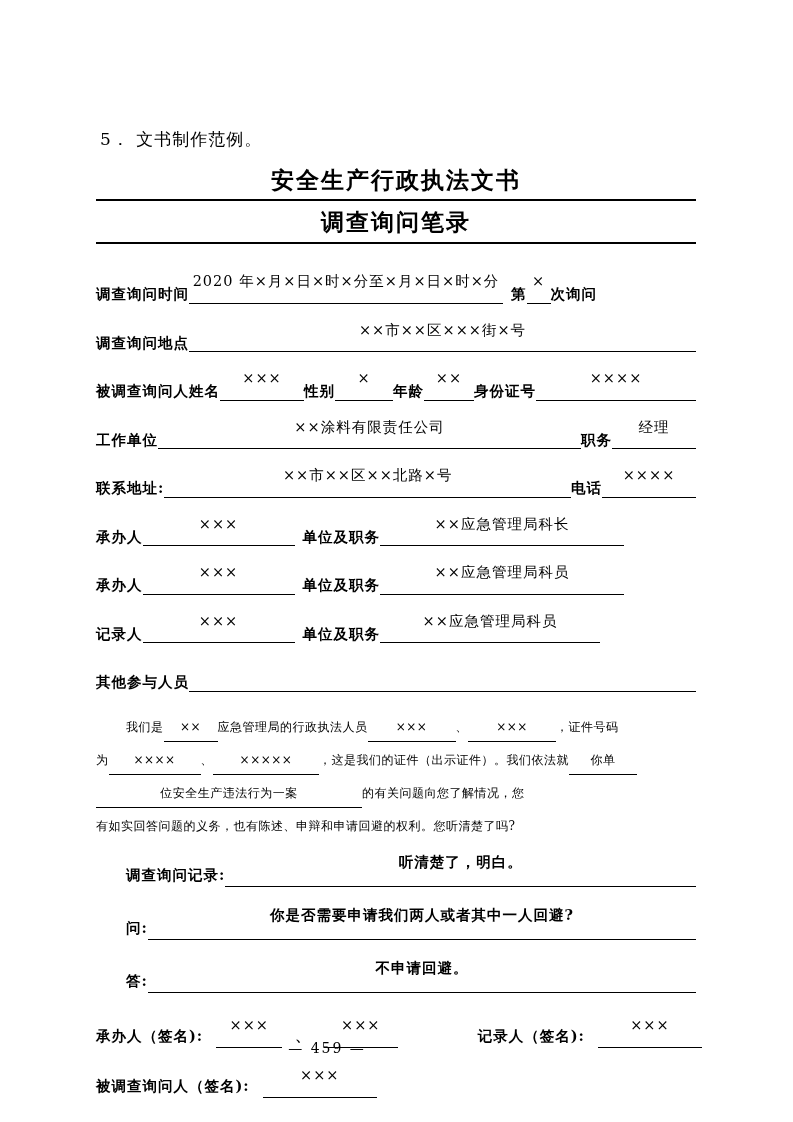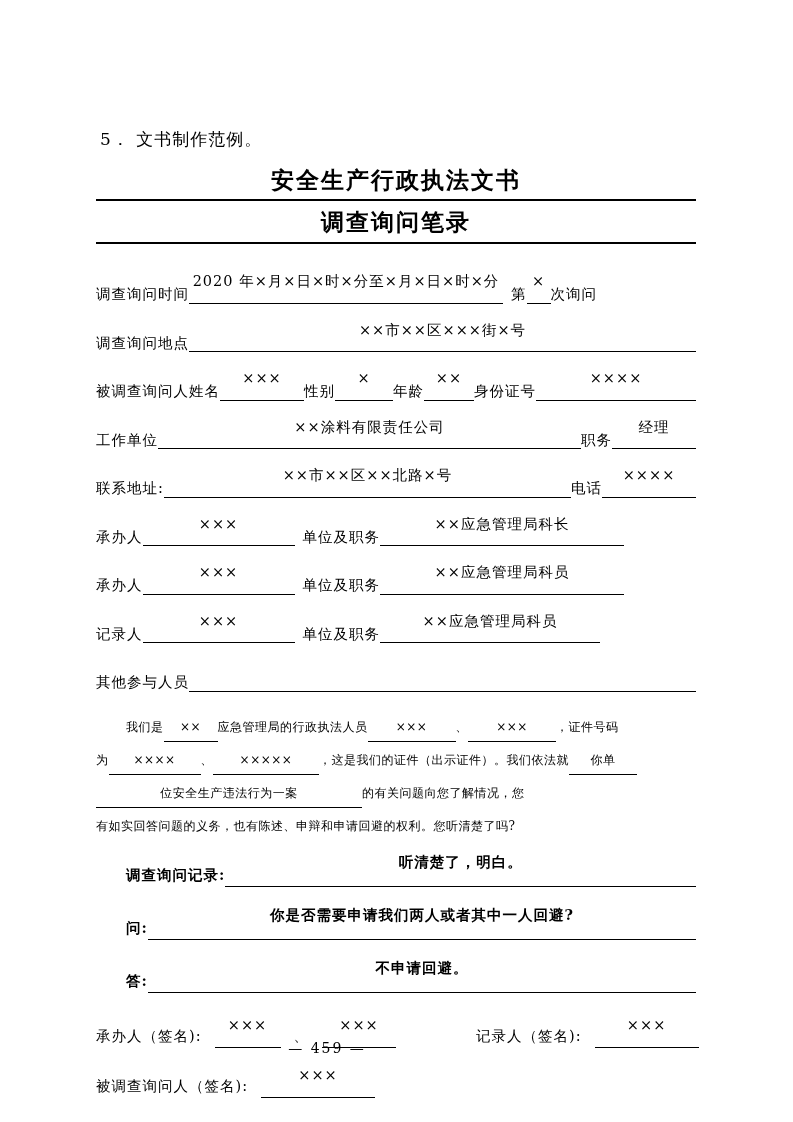--- a/index.html
+++ b/index.html
@@ -70,20 +70,21 @@
     font-size: 14.5px;
     line-height: 1;
     margin-bottom: 19px;
     display: flex;
     align-items: flex-end;
     white-space: nowrap;
   }
   .lbl {
     letter-spacing: 1px;
     padding-bottom: 2px;
+    font-weight: bold;
   }
   .fill {
     border-bottom: 1.3px solid #000;
     text-align: center;
     padding: 0 2px 14px 2px;
     letter-spacing: 1px;
     flex: none;
   }
   .fill.grow { flex: 1 1 auto; }
   .gap { width: 8px; flex: none; }

